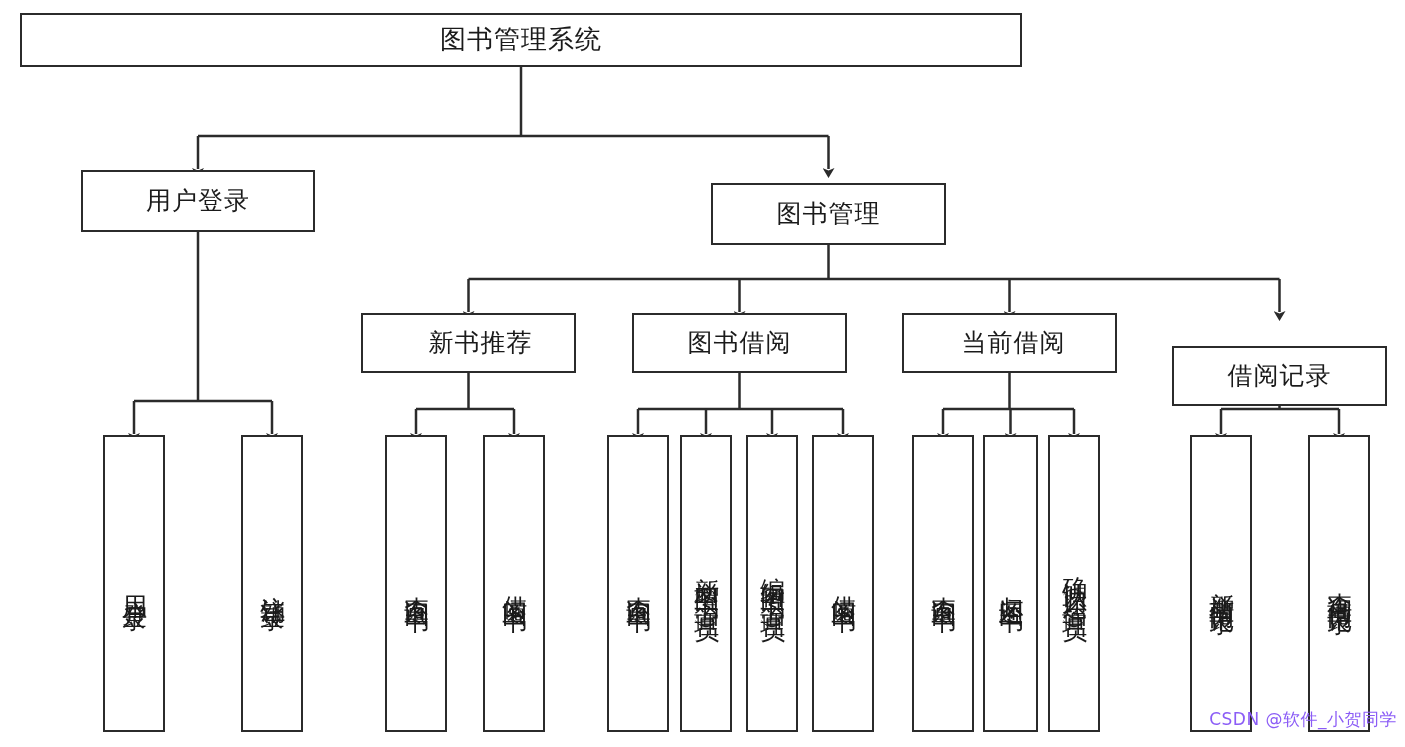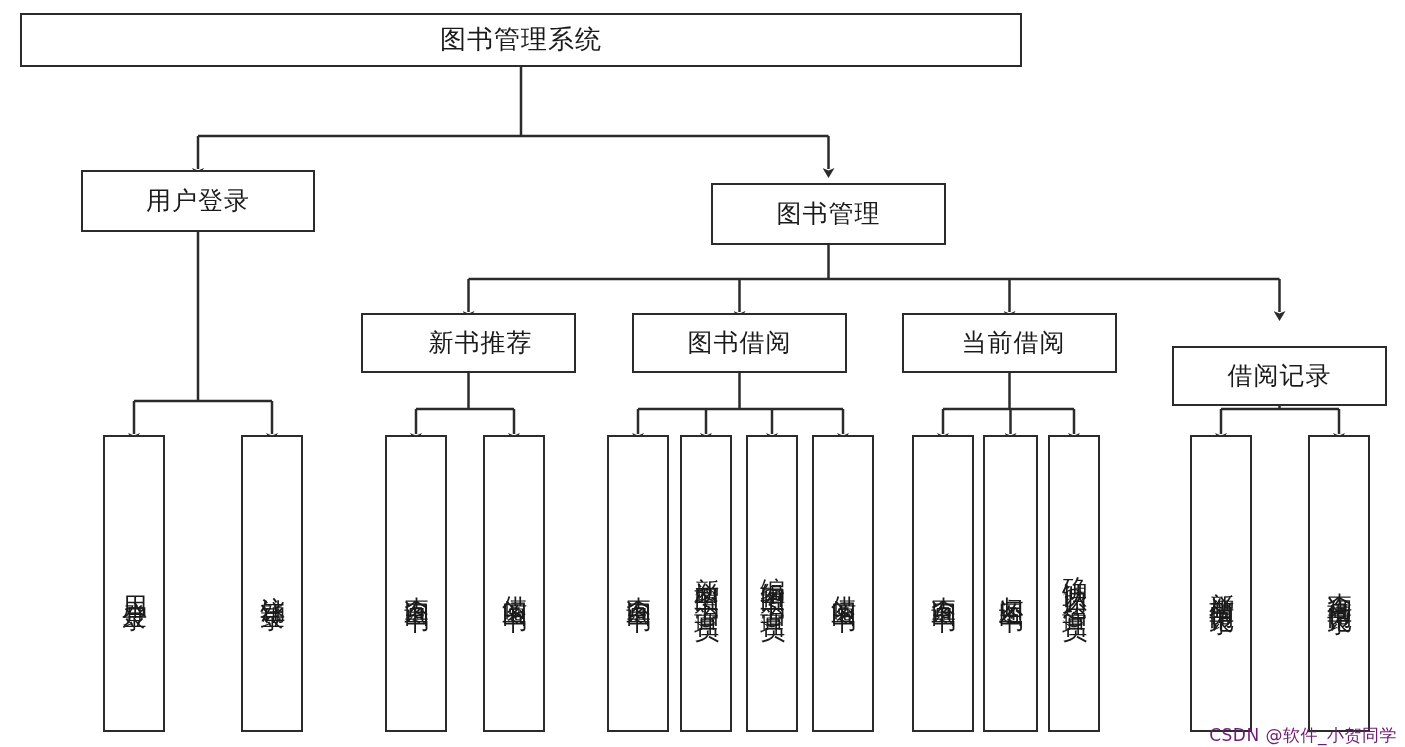--- a/index.html
+++ b/index.html
@@ -56,23 +56,23 @@
     text-orientation: upright;
     white-space: nowrap;
     letter-spacing: 4px;
   }
   .node.vert.tall .vlabel {
     letter-spacing: 6px;
   }
   .watermark {
     position: absolute;
     right: 8px;
-    bottom: 0;
+    bottom: 16px;
     font-size: 17px;
-    color: #701a75;
+    color: #8b5cf6;
     letter-spacing: 0.5px;
     white-space: nowrap;
   }
 </style>
 </head>
 <body>
 
 <div id="canvas">
 
   <svg id="edges" viewBox="0 0 1405 747">

